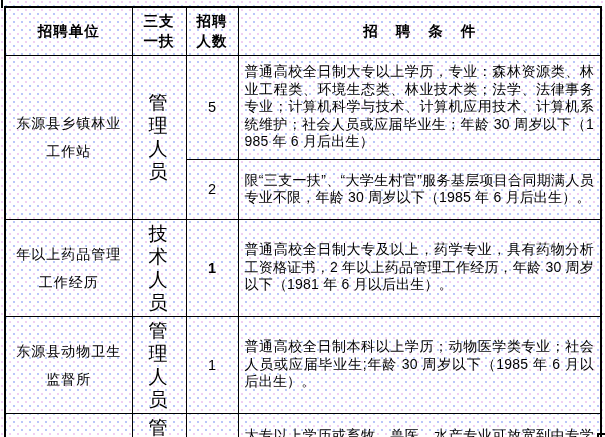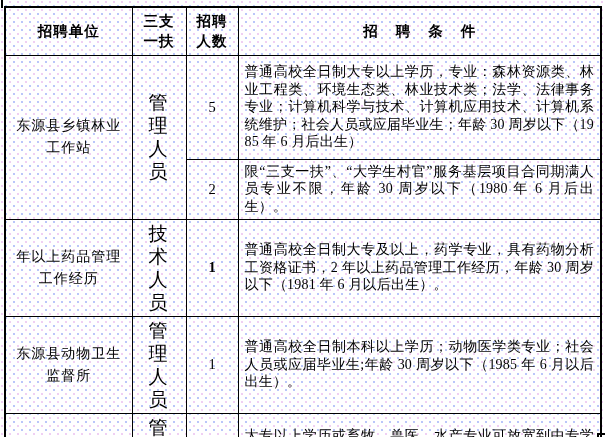--- a/index.html
+++ b/index.html
@@ -8,21 +8,21 @@
     position: relative;
     width: 605px;
     height: 437px;
     overflow: hidden;
     background-color: #ffffff;
     background-image:
       radial-gradient(circle, rgba(130,150,245,0.55) 0.9px, transparent 1.1px),
       radial-gradient(circle, rgba(220,150,230,0.45) 0.9px, transparent 1.1px);
     background-size: 8px 8px, 8px 8px;
     background-position: 2px 2px, 6px 6px;
-    font-family: Liberation Serif, serif;
+    font-family: Liberation Sans, sans-serif;
     color: #000;
   }
   table.recruit {
     position: absolute;
     left: 4px;
     top: 6px;
     width: 596px;
     border-collapse: collapse;
     table-layout: fixed;
     border: 2px solid #000;
@@ -42,21 +42,21 @@
     padding: 2px 4px;
   }
   th.hdr-cond span {
     letter-spacing: 18px;
     padding-left: 18px;
     display: inline-block;
   }
   td.unit-cell {
     font-size: 14px;
     letter-spacing: 1px;
-    line-height: 22px;
+    line-height: 28px;
     text-align: center;
     padding: 2px 10px;
   }
   td.pos-cell {
     font-size: 19px;
     letter-spacing: 2px;
     line-height: 23px;
     text-align: center;
     padding: 2px 12px;
   }
@@ -112,21 +112,21 @@
 
       <tr style="height:104px">
         <td class="unit-cell" rowspan="2">东源县乡镇林业工作站</td>
         <td class="pos-cell" rowspan="2">管理人员</td>
         <td class="count-cell">5</td>
         <td class="cond-cell">普通高校全日制大专以上学历，专业：森林资源类、林业工程类、环境生态类、林业技术类；法学、法律事务专业；计算机科学与技术、计算机应用技术、计算机系统维护；社会人员或应届毕业生；年龄 30 周岁以下（1985 年 6 月后出生）</td>
       </tr>
 
       <tr style="height:60px">
         <td class="count-cell">2</td>
-        <td class="cond-cell">限“三支一扶”、“大学生村官”服务基层项目合同期满人员专业不限，年龄 30 周岁以下（1980 年 6 月后出生）。</td>
+        <td class="cond-cell">限“三支一扶”、“大学生村官”服务基层项目合同期满人员专业不限，年龄 30 周岁以下（1985 年 6 月后出生）。</td>
       </tr>
 
       <tr style="height:63px">
         <td class="unit-cell">年以上药品管理工作经历</td>
         <td class="pos-cell">技术人员</td>
         <td class="count-cell bold">1</td>
         <td class="cond-cell">普通高校全日制大专及以上，药学专业，具有药物分析工资格证书，2 年以上药品管理工作经历，年龄 30 周岁以下（1981 年 6 月以后出生）。</td>
       </tr>
 
       <tr style="height:62px">

